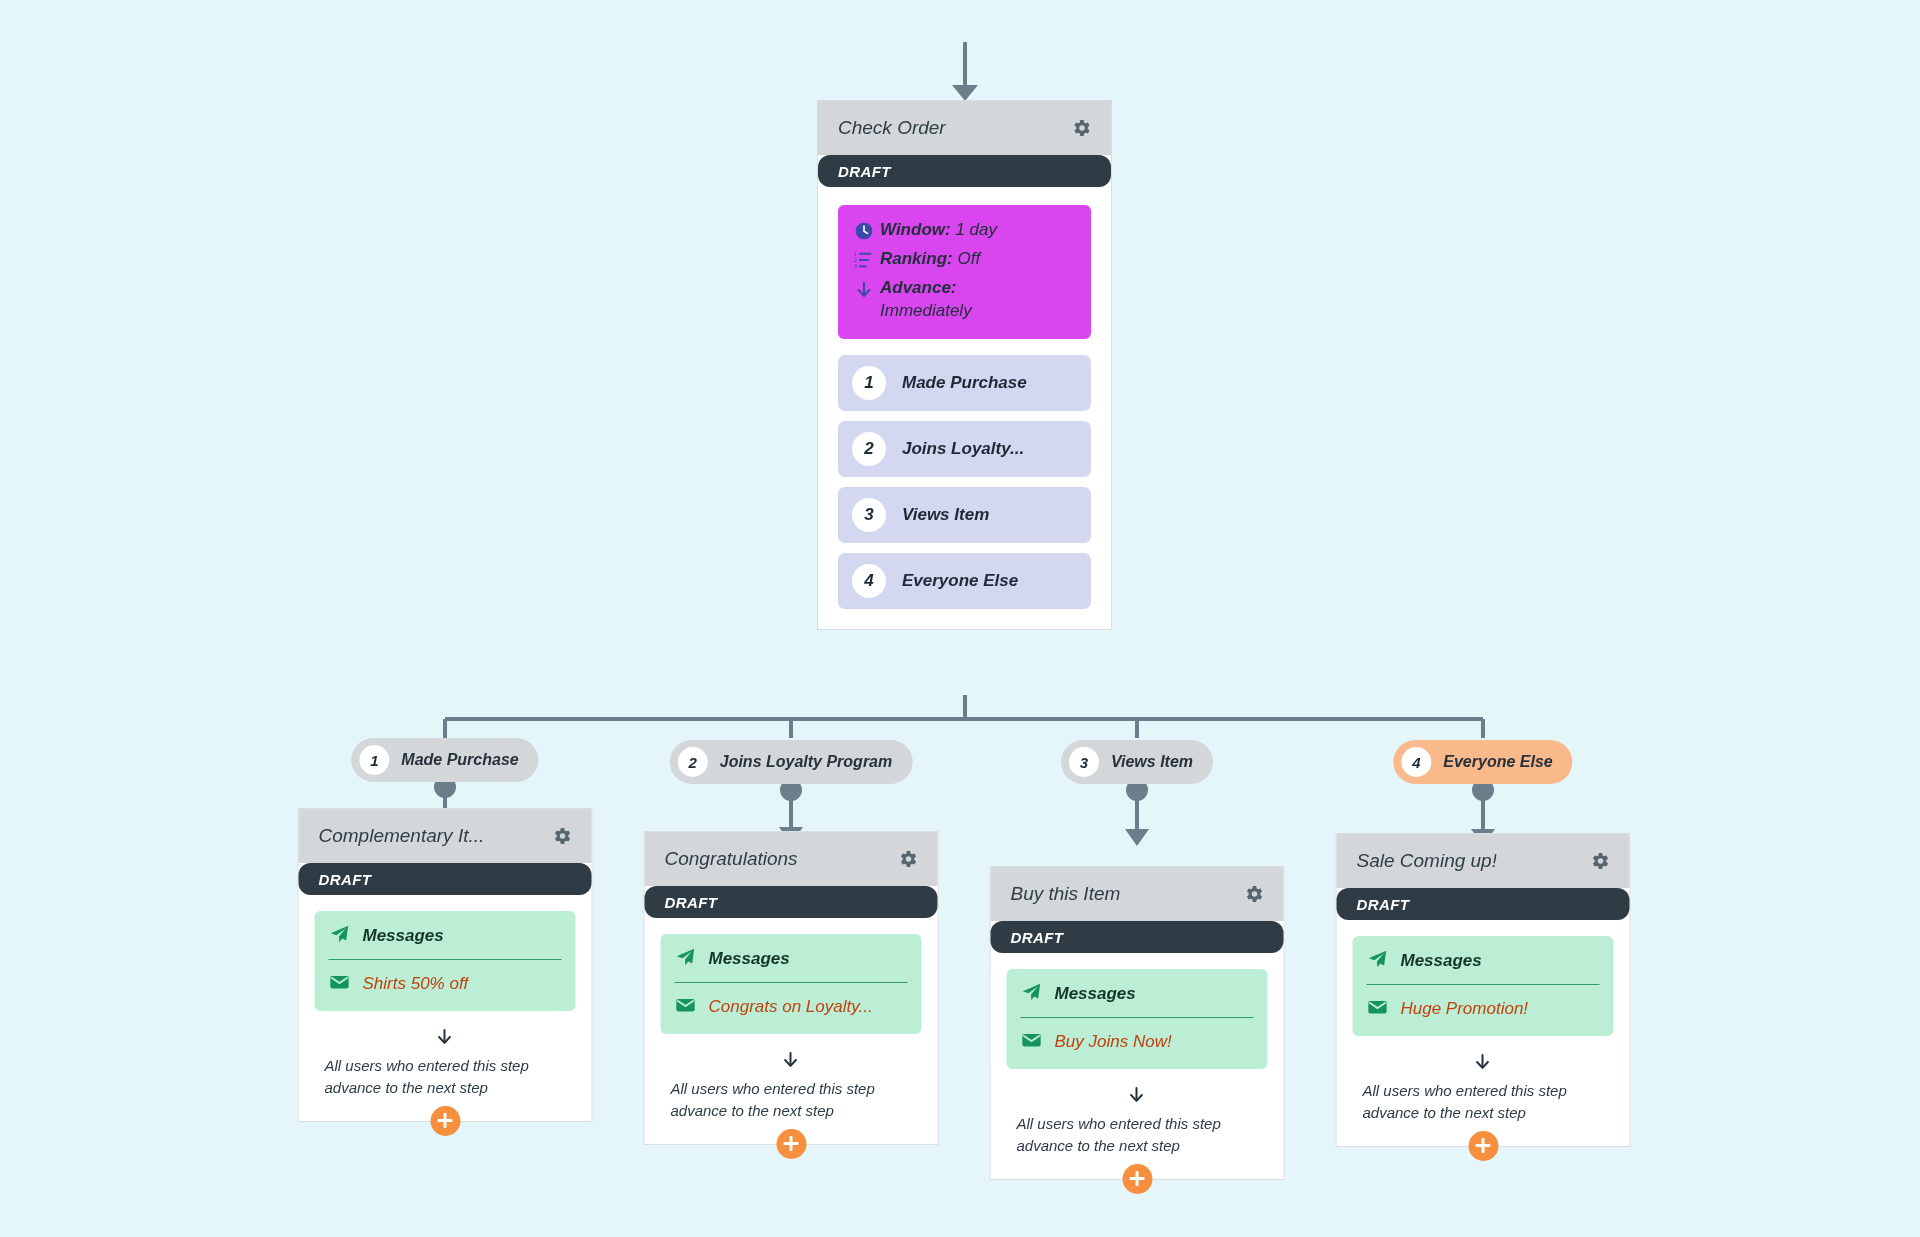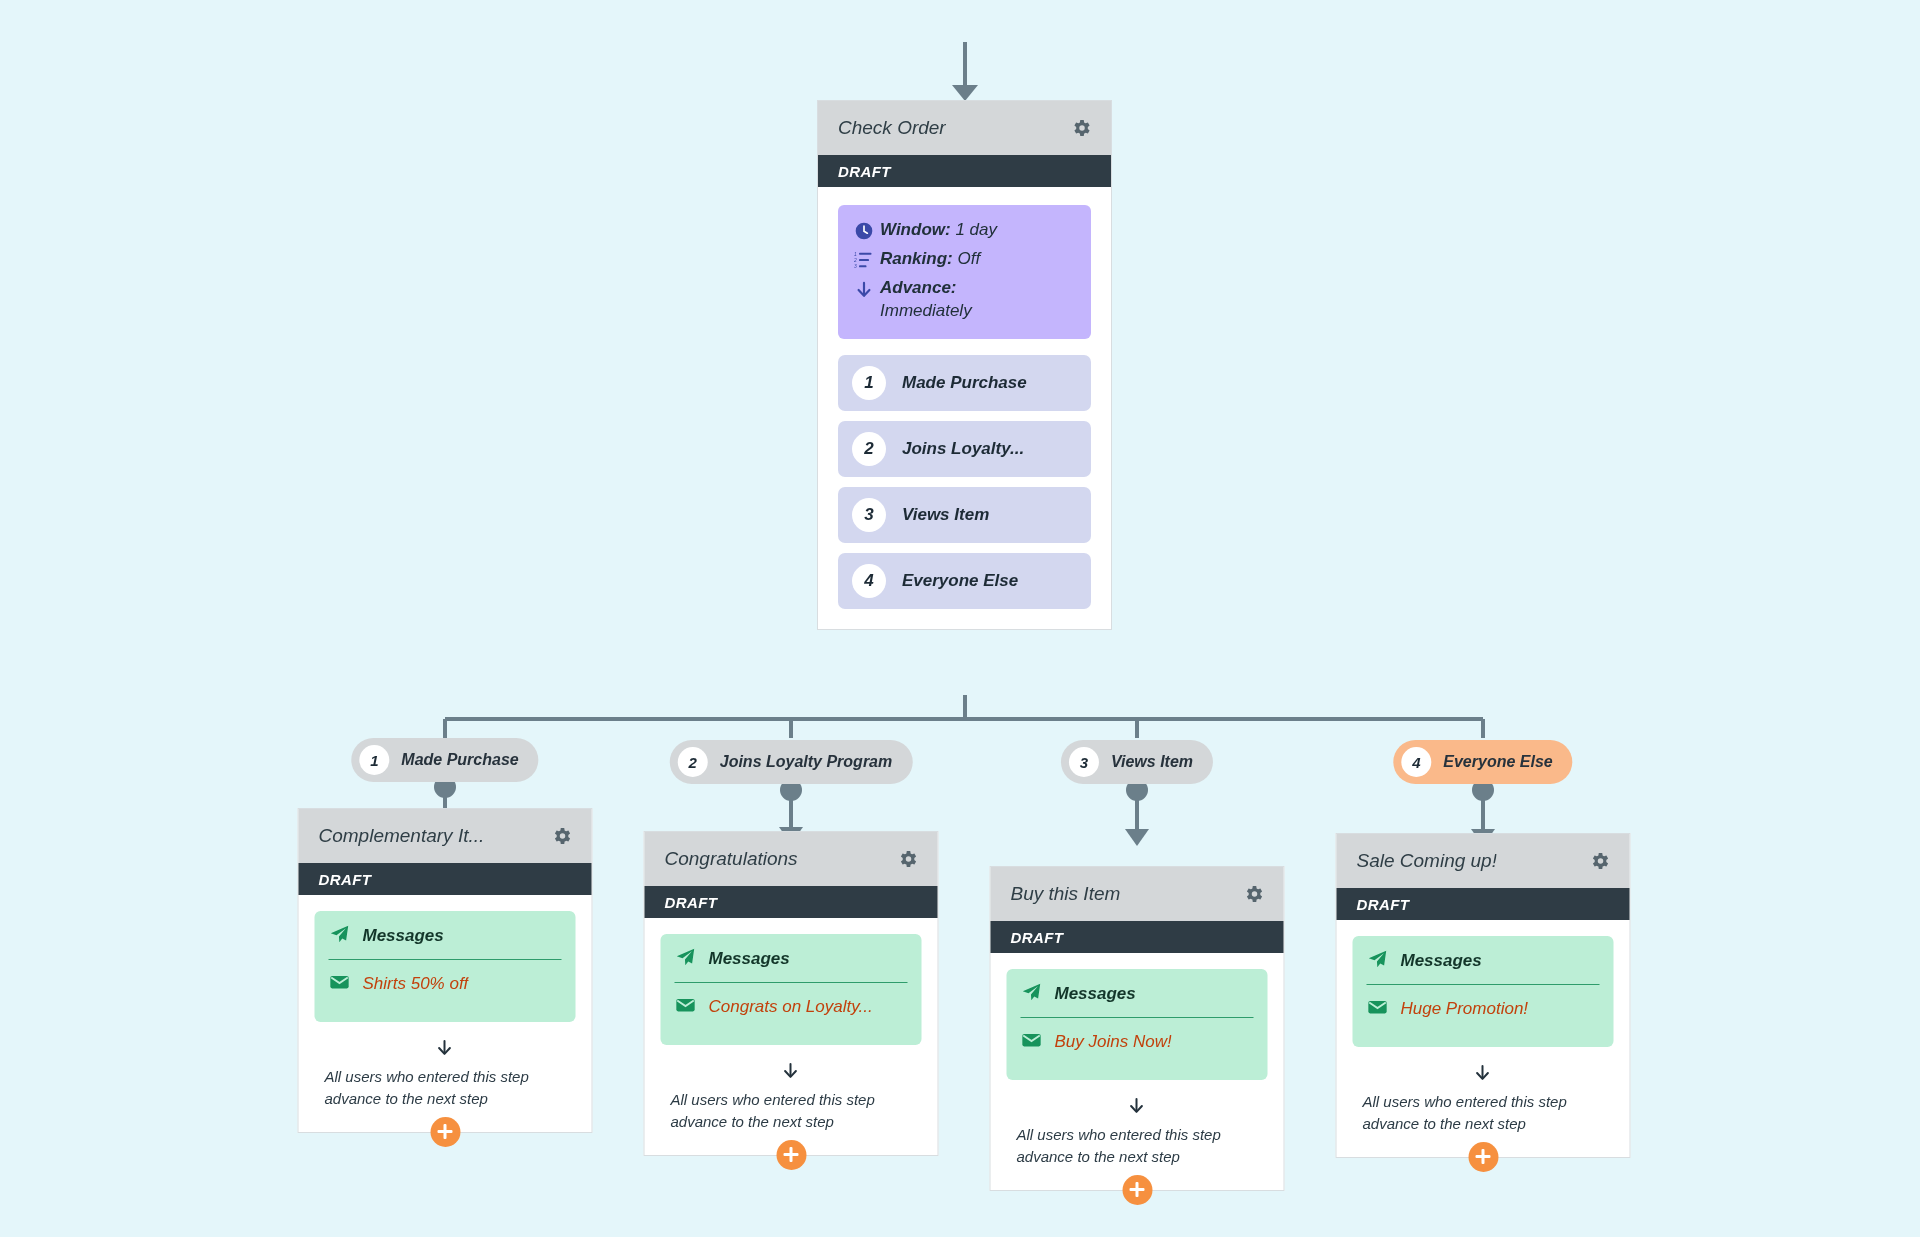--- a/index.html
+++ b/index.html
@@ -64,33 +64,34 @@
     justify-content: center;
     cursor: pointer;
   }
   .status-bar {
     background: #2f3c45;
     height: 32px;
     display: flex;
     align-items: center;
     padding-left: 20px;
     box-sizing: border-box;
+    border-radius: 12px;
   }
   .status-bar span {
     color: #ffffff;
     font-size: 15px;
     font-weight: bold;
     letter-spacing: 0.4px;
   }
 
   .root-body {
     padding: 18px 20px 20px 20px;
   }
   .settings-box {
-    background: #c4b5fd;
+    background: #d946ef;
     border-radius: 6px;
     padding: 14px 16px 16px 16px;
   }
   .setting-row {
     display: flex;
     align-items: flex-start;
     margin-bottom: 6px;
     line-height: 1.35;
   }
   .setting-row:last-child { margin-bottom: 0; }
@@ -188,21 +189,21 @@
     border: 1px solid #d8dde0;
     box-sizing: border-box;
     transform: translateX(-50%);
   }
   .step-body {
     padding: 16px 16px 22px 16px;
   }
   .messages-box {
     background: #bceed6;
     border-radius: 6px;
-    padding: 12px 14px 25px 14px;
+    padding: 12px 14px 14px 14px;
   }
   .messages-head {
     display: flex;
     align-items: center;
     padding-bottom: 10px;
     border-bottom: 1.5px solid #2e9c6b;
   }
   .messages-head .mtitle {
     margin-left: 12px;
     font-size: 17px;

